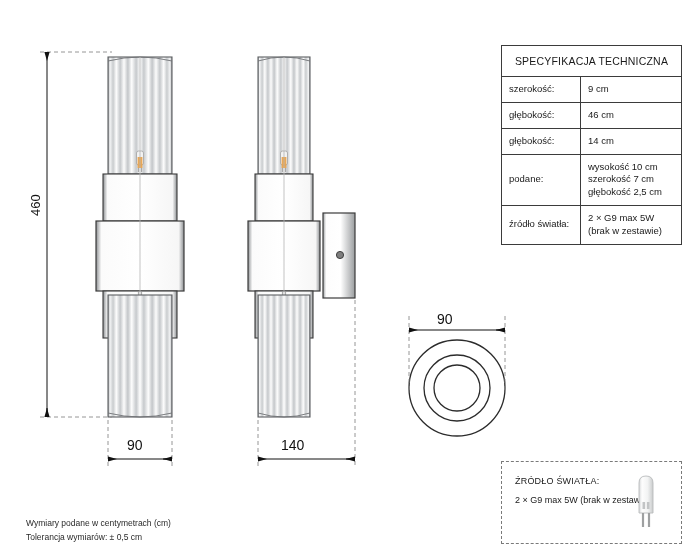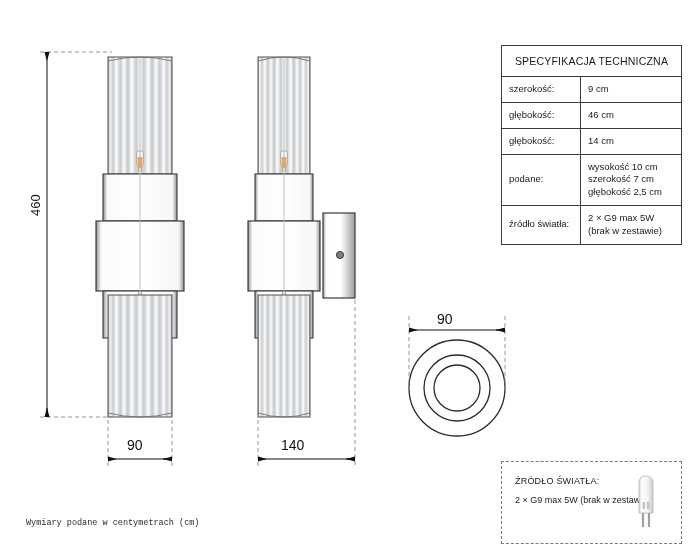--- a/index.html
+++ b/index.html
@@ -91,21 +91,21 @@
 
   
   .footnotes {
     position: absolute;
     left: 26px;
     top: 516px;
     font-size: 8.5px;
     line-height: 1.65;
     color: #2a2a2a;
   }
-  .footnotes span { display: block; font-family: Liberation Mono, monospace; }
+  .footnotes span { display: block; }
 
   
   .dim {
     position: absolute;
     font-size: 14px;
     color: #111111;
     white-space: nowrap;
   }
   .dim-460 {
     left: 28px;
@@ -309,15 +309,16 @@
       <path d="M6,10 Q6,3 13,3 Q20,3 20,10 L20,40 L6,40 Z" fill="url(#glass)" stroke="#b9bbbc" stroke-width="0.9"></path>
       <rect x="9.5" y="29" width="2.6" height="7" fill="#c2c4c5"></rect>
       <rect x="13.9" y="29" width="2.6" height="7" fill="#c2c4c5"></rect>
       <path d="M10,40 L10,54" stroke="#9ea0a1" stroke-width="2.2"></path>
       <path d="M16,40 L16,54" stroke="#9ea0a1" stroke-width="2.2"></path>
     </svg>
   </div>
 
   <div class="footnotes">
     <span>Wymiary podane w centymetrach (cm)</span>
+    <span>Tolerancja wymiarów: ± 0,5 cm</span>
   </div>
 
 </div>
 
 </body></html>

